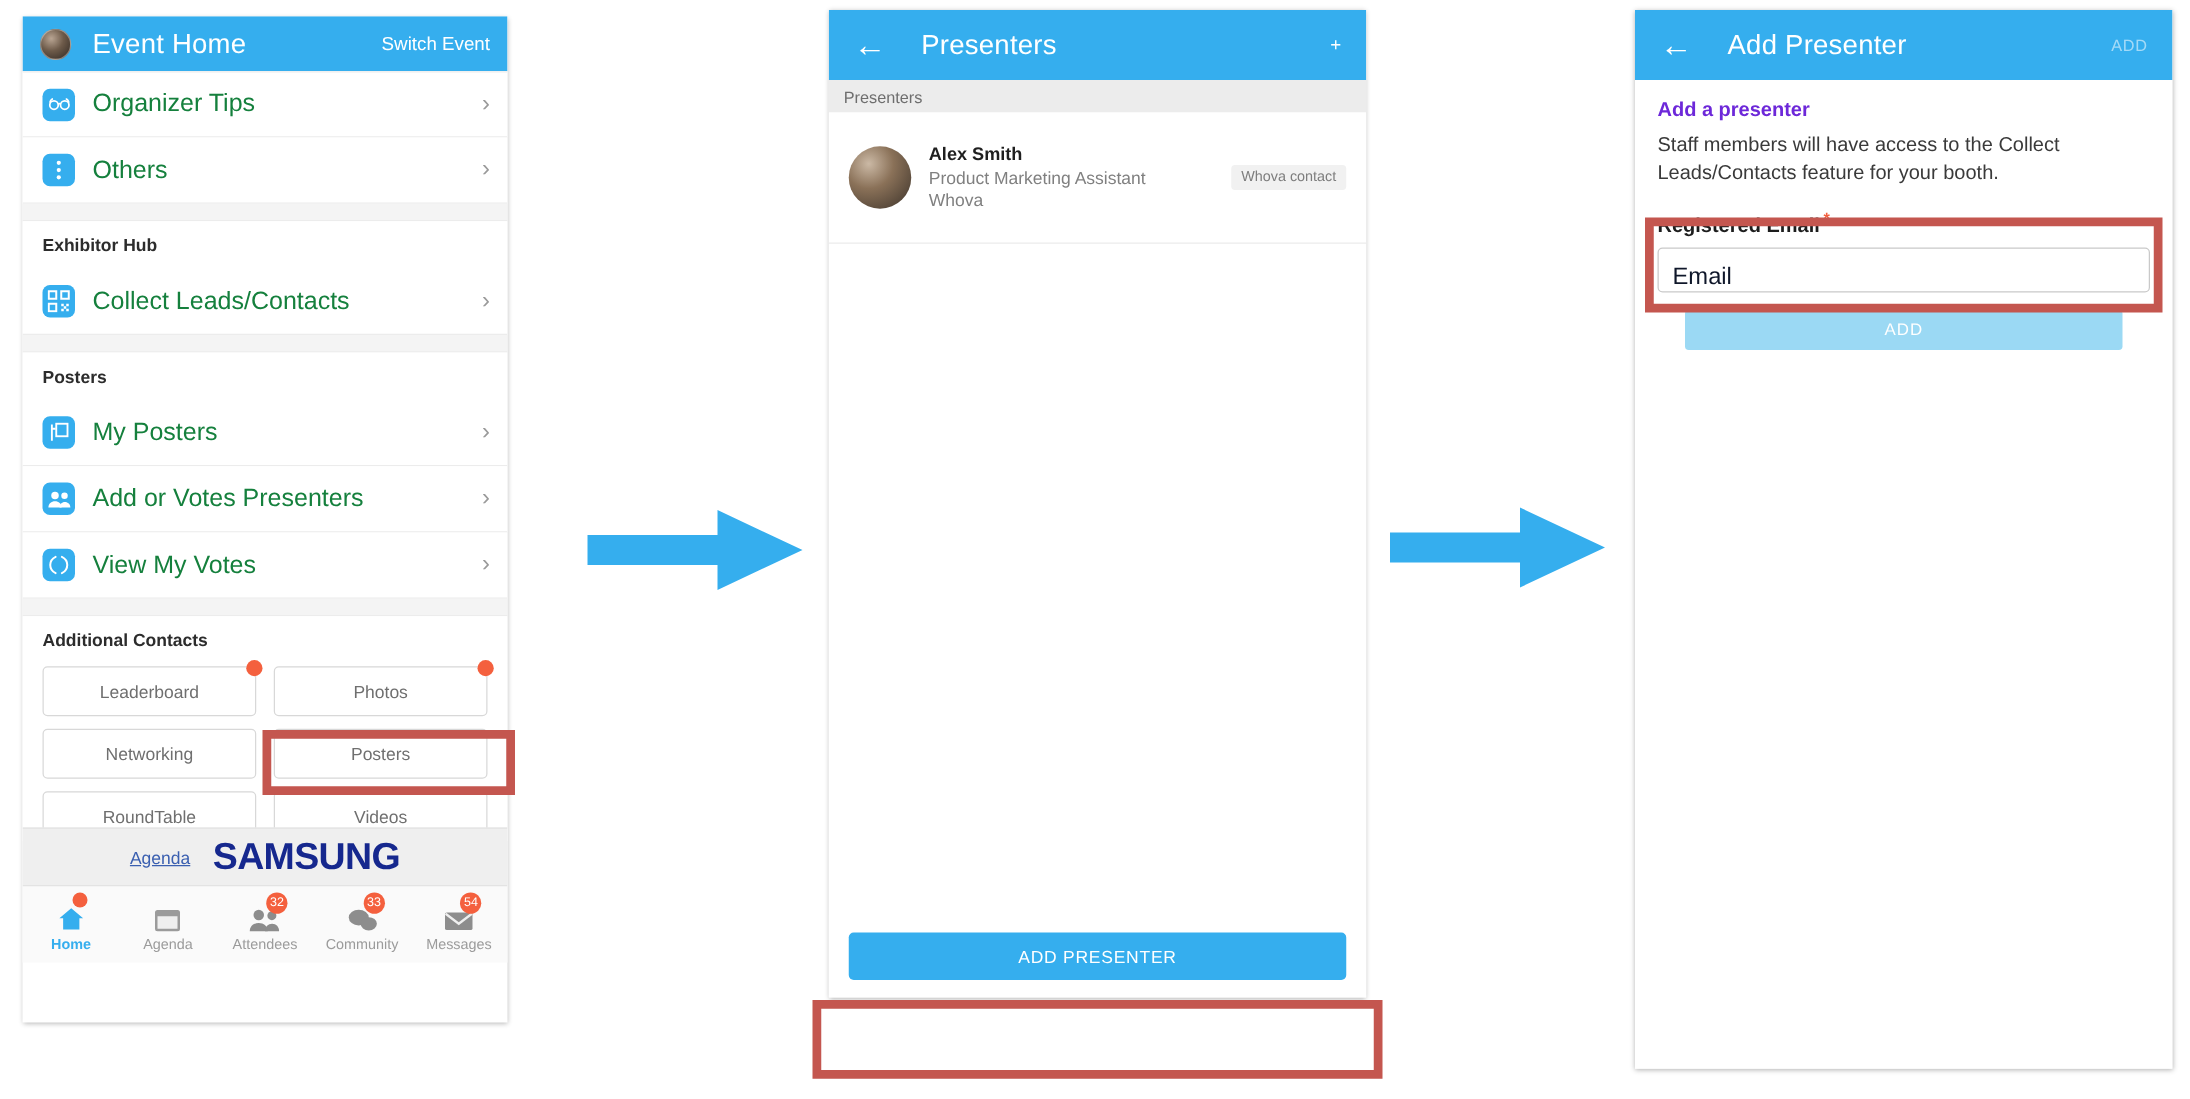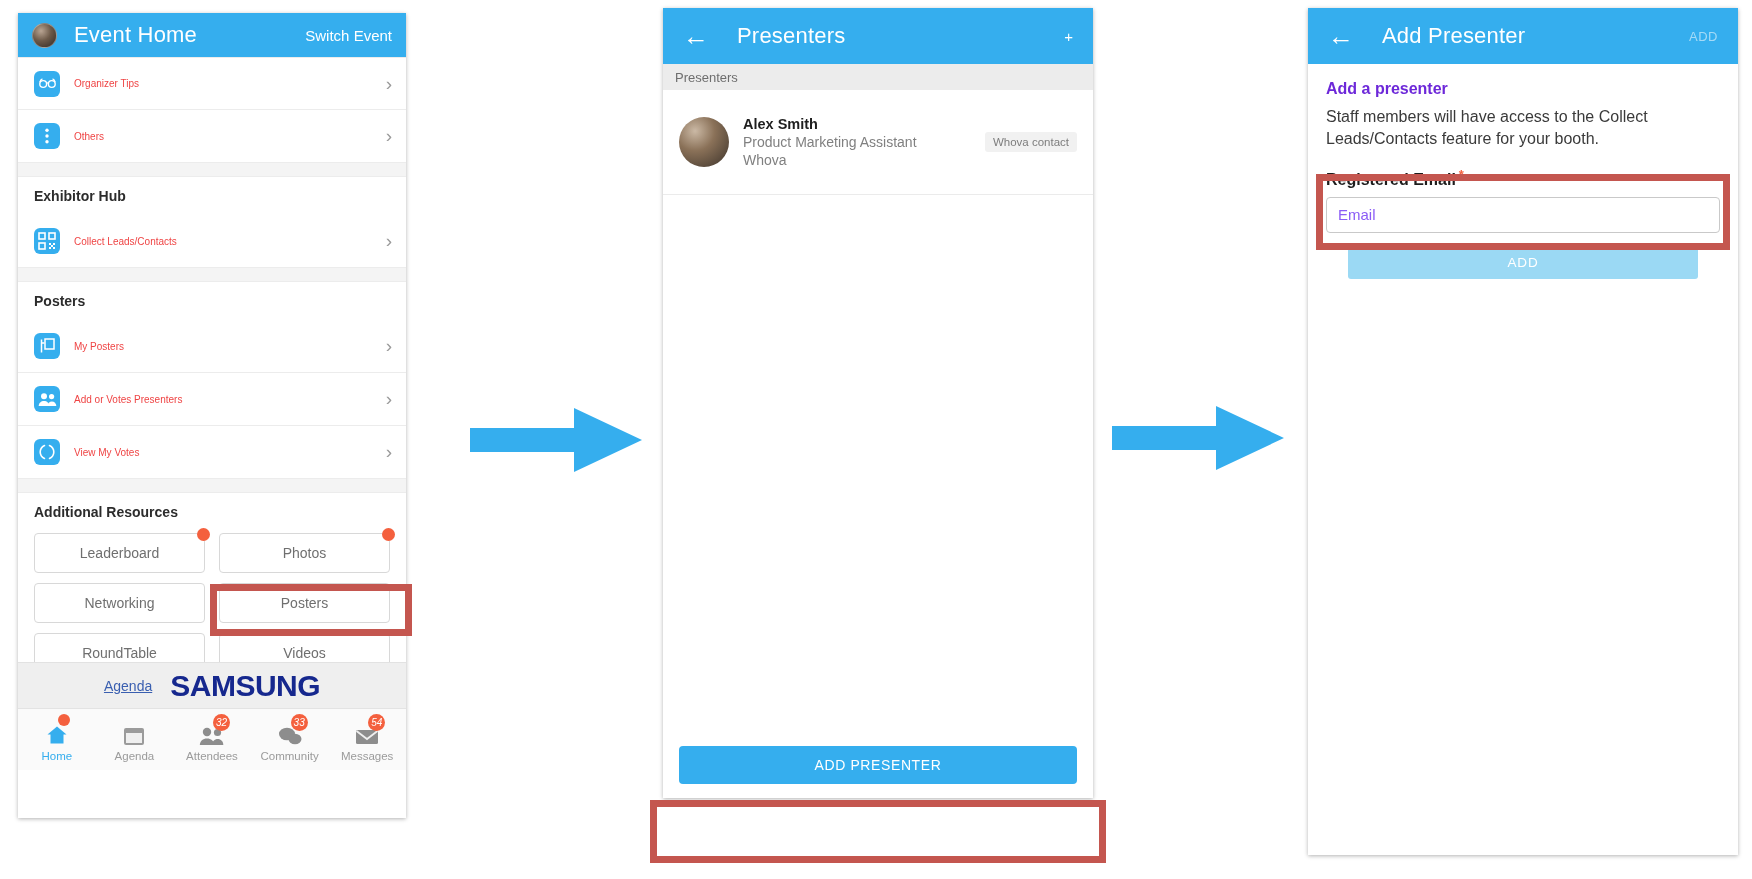--- a/index.html
+++ b/index.html
@@ -51,21 +51,21 @@
     border-bottom: 1px solid #ececec;
     background:#fff;
   }
   .row:first-child { border-top: 1px solid #ececec; }
   .rowicon {
     width: 26px; height: 26px; border-radius: 6px;
     background: #35AEEE; flex: 0 0 auto; margin-right: 14px;
     display:flex; align-items:center; justify-content:center;
   }
   .rowicon svg { display:block; }
-  .rowlabel { font-size: 10px; color: #ef4444; }
+  .rowlabel { font-size: 20px; color: #15803d; }
   .chev { margin-left:auto; color:#9a9a9a; font-size: 19px; font-weight: 300;}
 
   .sectiongap { height: 14px; background: #f4f4f4; border-bottom:1px solid #ececec;}
   .sectionhdr {
     height: 38px; display:flex; align-items:center; padding-left:16px;
     font-size: 14px; font-weight: 700; color: #2c2c2c; background:#fff;
   }
 
   .gridwrap { padding: 2px 16px 0 16px; background:#fff; }
   .gridrow { display:flex; gap: 14px; margin-bottom: 10px; }
@@ -92,23 +92,23 @@
     font-size: 30px; font-weight: 700; color:#16288e; letter-spacing:-0.5px;
     font-family:"Liberation Sans", sans-serif;
   }
 
   .tabbar {
     position:absolute; left:0; right:0; bottom:0; height:62px;
     background:#fafafa; border-top:1px solid #e3e3e3;
     display:flex; align-items:center;
   }
   .tab { flex:1 1 0; text-align:center; position:relative; }
-  .tabglyph { height: 28px; display:flex; align-items:flex-end; justify-content:center; position:relative;font-style:italic;}
+  .tabglyph { height: 28px; display:flex; align-items:flex-end; justify-content:center; position:relative;}
   .tablabel { font-size: 11.5px; color:#9b9b9b; margin-top:4px; }
-  .tab.active .tablabel { color:#35AEEE; font-weight:400; }
+  .tab.active .tablabel { color:#35AEEE; font-weight:700; }
   .badge {
     position:absolute; top:-4px; left: 50%; margin-left: 1px;
     min-width: 17px; height:17px; padding: 0 3px;
     border-radius: 9px; background:#F4603E; color:#fff;
     font-size: 10px; line-height:17px; text-align:center;
   }
   .badge.plain { min-width:12px; height:12px; border-radius:6px; padding:0; }
 
   
   #p2 { left: 663px; top: 8px; width: 430px; height: 790px; }
@@ -146,22 +146,22 @@
   #p3 { left: 1308px; top: 8px; width: 430px; height: 847px; }
   #p3 .appbar { height: 56px; padding: 0 20px; }
   #p3 .appbar .backarrow { margin-right: 28px; }
   #p3 .form { background:#fff; height: 791px; padding: 16px 18px 0 18px; position:relative;}
   .formh { font-size: 16px; font-weight:700; color:#6d28d9; margin-bottom: 8px; }
   .formp { font-size: 16px; color:#3a3a3a; line-height:1.35; margin-bottom: 18px; }
   .fieldlabel { font-size: 16px; font-weight:700; color:#1d1d1d; margin-bottom:7px; }
   .req { color:#F4603E; font-size: 13px; vertical-align: super; margin-left:3px;}
   .textinput {
     height: 36px; border:1px solid #c9c9c9; border-radius:4px;
-    display:flex; align-items:center; padding: 0 11px;
-    font-size: 15px; color:#8b5cf6; background:#fff;
+    display:flex; align-items:flex-end; padding: 0 11px;
+    font-size: 19px; color:#0f172a; background:#fff;
   }
   .addbtn {
     margin: 14px 22px 0 22px; height: 32px; border-radius:3px;
     background:#9BD9F4; color:#ffffff; display:flex; align-items:center;
     justify-content:center; font-size: 13.5px; letter-spacing:.8px;
   }
 
   
   .hl { position:absolute; border: 7px solid #C4564F; pointer-events:none; }
 
@@ -274,21 +274,21 @@
             <path d="M6.5 1.5C3.4 3 2.2 5.2 2.2 8s1.2 5 4.3 6.5"></path>
             <path d="M11.5 1.5c3.1 1.5 4.3 3.7 4.3 6.5s-1.2 5-4.3 6.5"></path>
           </g>
             </svg>
         </span>
         <span class="rowlabel">View My Votes</span>
         <span class="chev">›</span>
       </div>
 
       <div class="sectiongap"></div>
-      <div class="sectionhdr">Additional Resources</div>
+      <div class="sectionhdr">Additional Contacts</div>
 
       <div class="gridwrap">
         <div class="gridrow">
           <div class="cell">
             <span>Leaderboard</span>
             <span class="dot"></span>
           </div>
           <div class="cell">
             <span>Photos</span>
             <span class="dot"></span>

